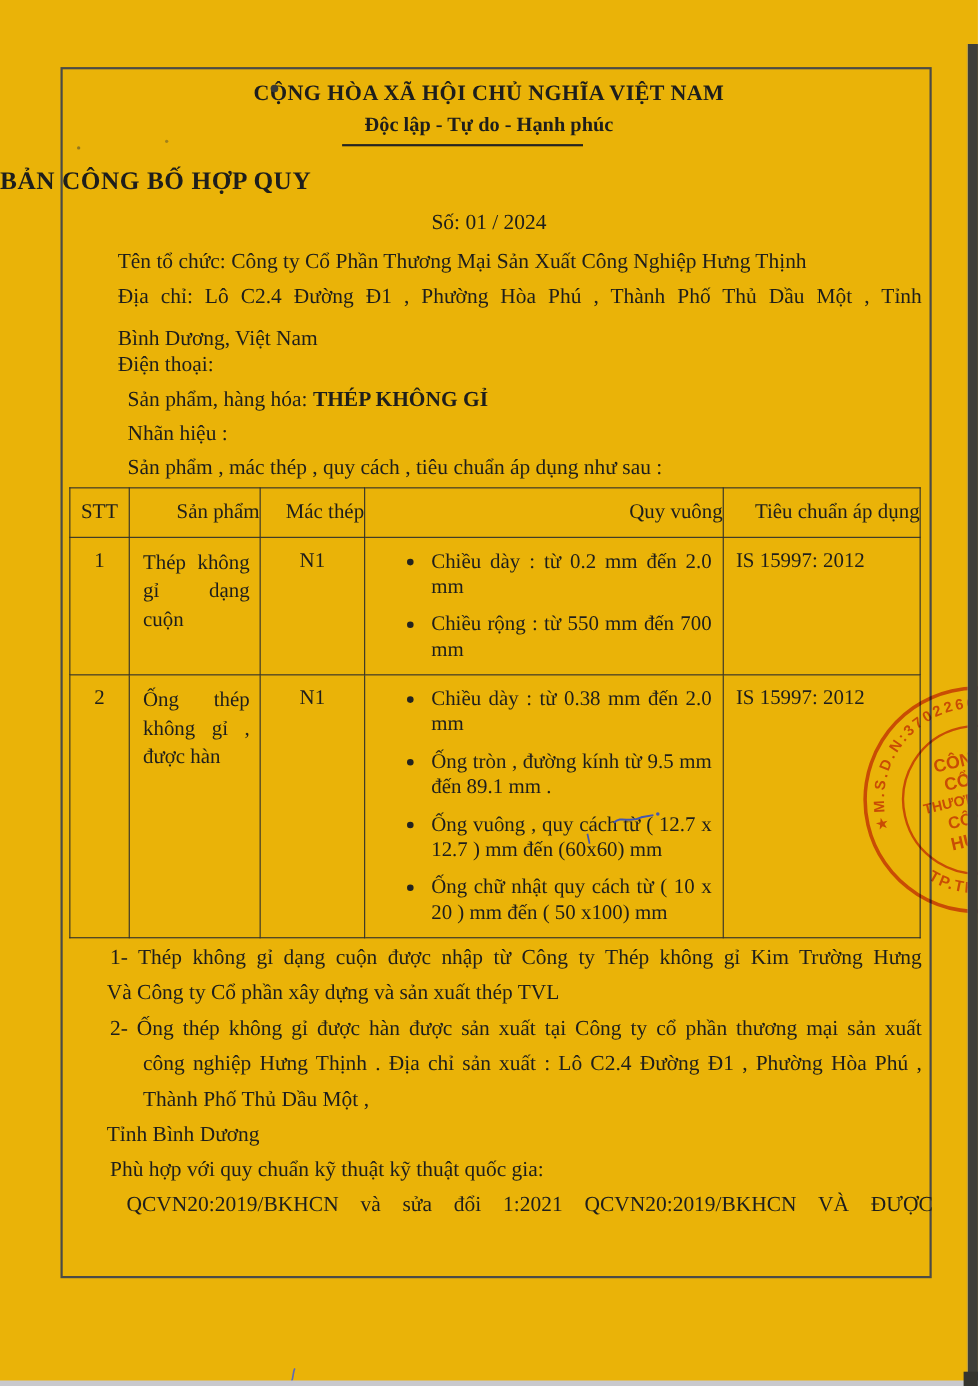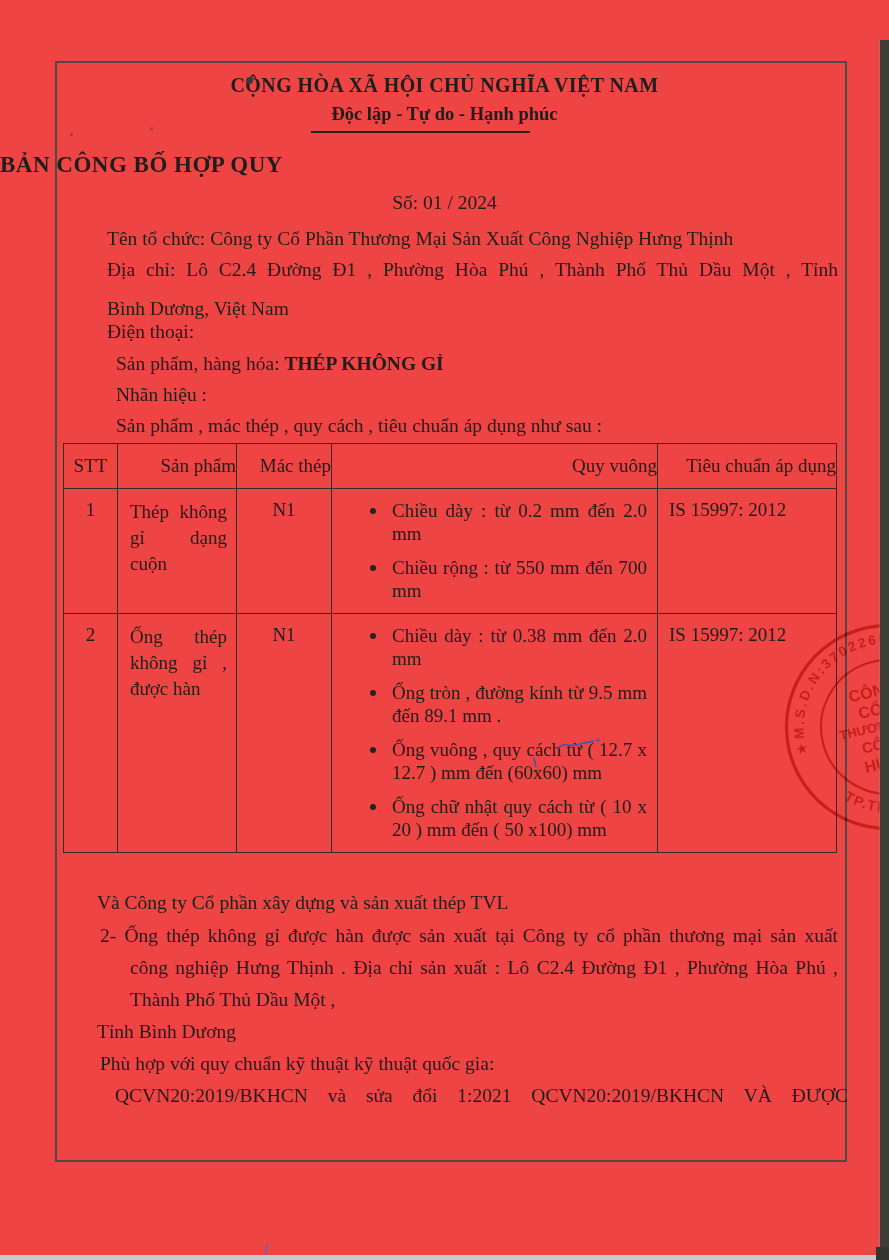--- a/index.html
+++ b/index.html
@@ -1,19 +1,19 @@
 <!DOCTYPE html>
 <html><head>
 <meta charset="utf-8">
 <style>
   * { margin:0; padding:0; box-sizing:border-box; }
   html,body { background:#e8e8e8; }
   .page {
     position:relative; width:889px; height:1260px;
-    background:#ef4444; overflow:hidden;
+    background:#eab308; overflow:hidden;
     font-family:"Liberation Serif","DejaVu Serif",serif;
     color:#1e1e1c;
   }
   .frame {
     position:absolute; left:55px; top:61px; width:792px; height:1101px;
     border:2px solid #4b4b47; background:transparent;
   }
   
   .nat-title { position:absolute; left:0; top:74px; width:889px; text-align:center;
     font-weight:bold; font-size:20px; letter-spacing:.4px; }
@@ -134,20 +134,21 @@
           <div class="bullet">
               <span class="dot"></span>
               <span class="btxt">Ống chữ nhật quy cách từ ( 10 x 20 ) mm đến ( 50 x100) mm</span>
             </div>
         </td>
         <td class="c-tc">IS 15997: 2012</td>
       </tr>
     </tbody>
   </table>
 
+  <p class="note jl" style="left:100px; top:858px; width:738px;">1- Thép không gỉ dạng cuộn được nhập từ Công ty Thép không gỉ Kim Trường Hưng</p>
   <p class="note" style="left:97px; top:890px;">Và Công ty Cổ phần xây dựng và sản xuất thép TVL</p>
   <p class="note jl" style="left:100px; top:923px; width:738px;">2- Ống thép không gỉ được hàn được sản xuất tại Công ty cổ phần thương mại sản xuất</p>
   <p class="note jl" style="left:130px; top:955px; width:708px;">công nghiệp Hưng Thịnh . Địa chỉ sản xuất : Lô C2.4 Đường Đ1 , Phường Hòa Phú ,</p>
   <p class="note" style="left:130px; top:987px;">Thành Phố Thủ Dầu Một ,</p>
   <p class="note" style="left:97px; top:1019px;">Tỉnh Bình Dương</p>
   <p class="note" style="left:100px; top:1051px;">Phù hợp với quy chuẩn kỹ thuật kỹ thuật quốc gia:</p>
   <p class="note jl" style="left:115px; top:1083px; width:733px;">QCVN20:2019/BKHCN và sửa đổi 1:2021 QCVN20:2019/BKHCN VÀ ĐƯỢC</p>
 
   <svg class="stamp" viewBox="0 0 200 200">
     <defs>

